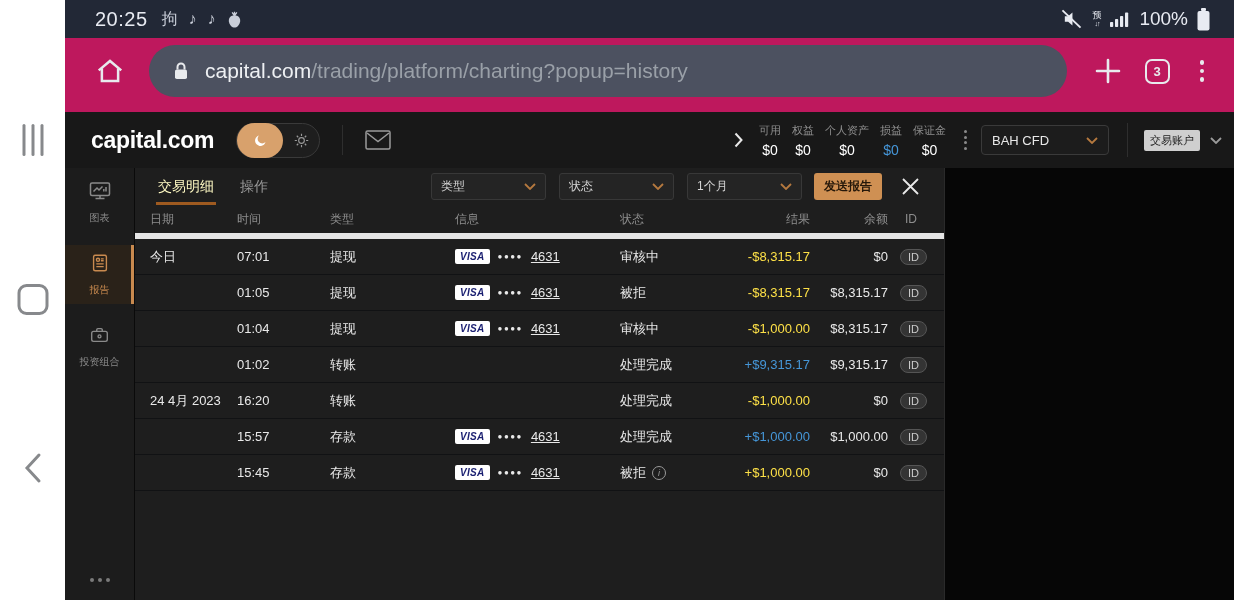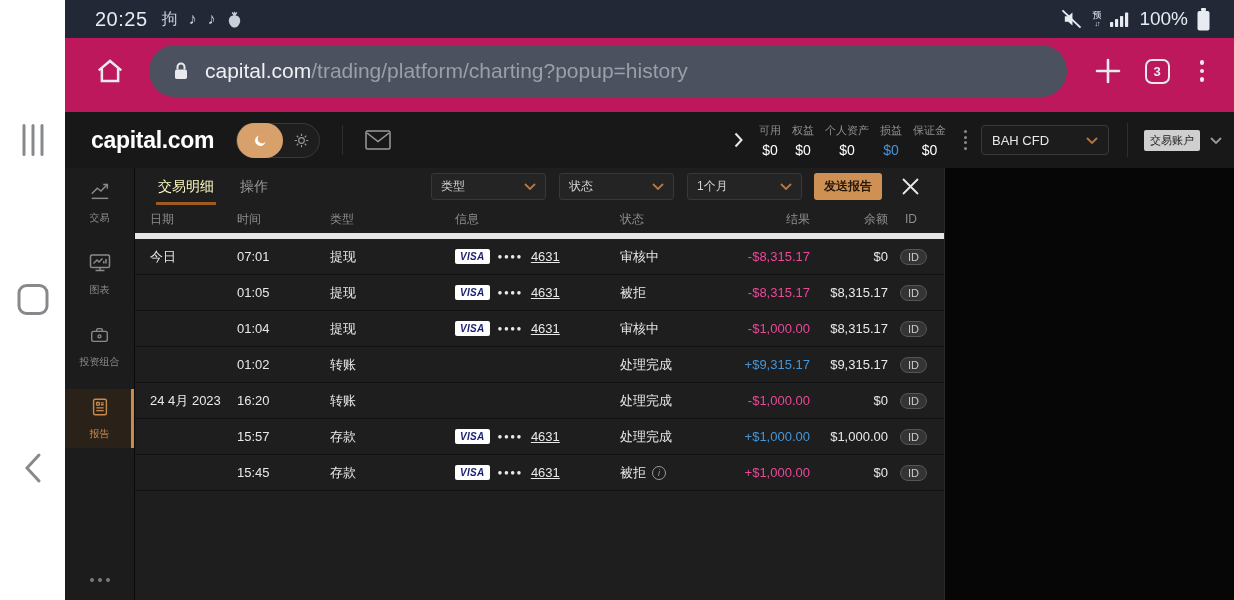--- a/index.html
+++ b/index.html
@@ -100,21 +100,21 @@
   .trow { height:36px; border-bottom:1px solid #111214; font-size:13px; color:#e9e9e9; }
   .trow .c { white-space:nowrap; }
   .c.date { padding-left:15px; }
   .c.info { display:flex; align-items:center; gap:8px; }
   .visa { background:#fff; color:#1a1f71; font-weight:bold; font-style:italic; font-size:10px; padding:2px 5px; border-radius:2px; letter-spacing:0.3px; }
   .mask { font-size:8px; letter-spacing:1.5px; }
   .last4 { font-size:13px;text-decoration:underline; }
   .c.status { display:flex; align-items:center; gap:6px; }
   .info-i { width:14px; height:14px; border:1px solid #9a9a9a; border-radius:50%; color:#9a9a9a; font-size:9px; display:inline-flex; align-items:center; justify-content:center; font-style:italic; cursor:pointer; }
   .c.result { text-align:right; }
-  .c.result.neg { color:#ec4899; }
+  .c.result.neg { color:#fde047; }
   .c.result.pos { color:#4596d8; }
   .c.balance { text-align:right; }
   .c.idc { padding-left:12px; }
   .id-badge { display:inline-block; border:1px solid #555; background:#343434; color:#ccc; font-size:11px; padding:1px 7px; border-radius:9px; cursor:pointer; }
 
   .chart-backdrop { flex:1; background:#060606; }
 </style>
 </head>
 <body>
 
@@ -270,58 +270,48 @@
               </svg>
           </span>
         </div>
       </div>
 
       <div class="content">
 
         <div class="app-sidebar">
           <div class="sb-item">
             <span class="sb-icon">
-              <svg width="22" height="22" viewBox="0 0 24 24" fill="none" stroke="currentColor" stroke-width="1.6">
-                  <path d="M3 15 L9 9 L13 12 L20 5"></path>
-                  <path d="M15.5 5 H20 V9.5"></path>
-                  <path d="M3 20 H21"></path>
-                </svg>
-            </span>
-            <span class="sb-label">交易</span>
-          </div>
-          <div class="sb-item">
-            <span class="sb-icon">
               <svg width="24" height="22" viewBox="0 0 24 22" fill="none" stroke="currentColor" stroke-width="1.5">
                   <rect x="2.5" y="3" width="19" height="12.5" rx="1.5"></rect>
                   <path d="M5.5 11.5 L9 8 L11 10 L14.5 6.5"></path>
                   <path d="M15.8 11.5 v-2.5 M18 11.5 v-4.5"></path>
                   <path d="M12 15.5 v3 M7.5 18.5 h9"></path>
                 </svg>
             </span>
             <span class="sb-label">图表</span>
+          </div>
+          <div class="sb-item active">
+            <span class="sb-icon">
+              <svg width="22" height="22" viewBox="0 0 24 24" fill="none" stroke="currentColor" stroke-width="1.5">
+                  <rect x="5" y="3.5" width="14" height="17" rx="2"></rect>
+                  <circle cx="9.8" cy="8.5" r="1.7"></circle>
+                  <path d="M13 7.5 h3 M13 9.5 h3 M8 13 h8 M8 16 h8"></path>
+                </svg>
+            </span>
+            <span class="sb-label">报告</span>
           </div>
           <div class="sb-item">
             <span class="sb-icon">
               <svg width="23" height="22" viewBox="0 0 24 24" fill="none" stroke="currentColor" stroke-width="1.5">
                   <rect x="3.5" y="8" width="17" height="11" rx="2"></rect>
                   <path d="M9 8 V6.2 A1.2 1.2 0 0 1 10.2 5 H13.8 A1.2 1.2 0 0 1 15 6.2 V8"></path>
                   <circle cx="12" cy="13.5" r="1.6"></circle>
                 </svg>
             </span>
             <span class="sb-label">投资组合</span>
-          </div>
-          <div class="sb-item active">
-            <span class="sb-icon">
-              <svg width="22" height="22" viewBox="0 0 24 24" fill="none" stroke="currentColor" stroke-width="1.5">
-                  <rect x="5" y="3.5" width="14" height="17" rx="2"></rect>
-                  <circle cx="9.8" cy="8.5" r="1.7"></circle>
-                  <path d="M13 7.5 h3 M13 9.5 h3 M8 13 h8 M8 16 h8"></path>
-                </svg>
-            </span>
-            <span class="sb-label">报告</span>
           </div>
           <div class="more-dots">
               <i></i>
               <i></i>
               <i></i>
             </div>
         </div>
 
         <div class="history-panel">
           <div class="panel-top">

